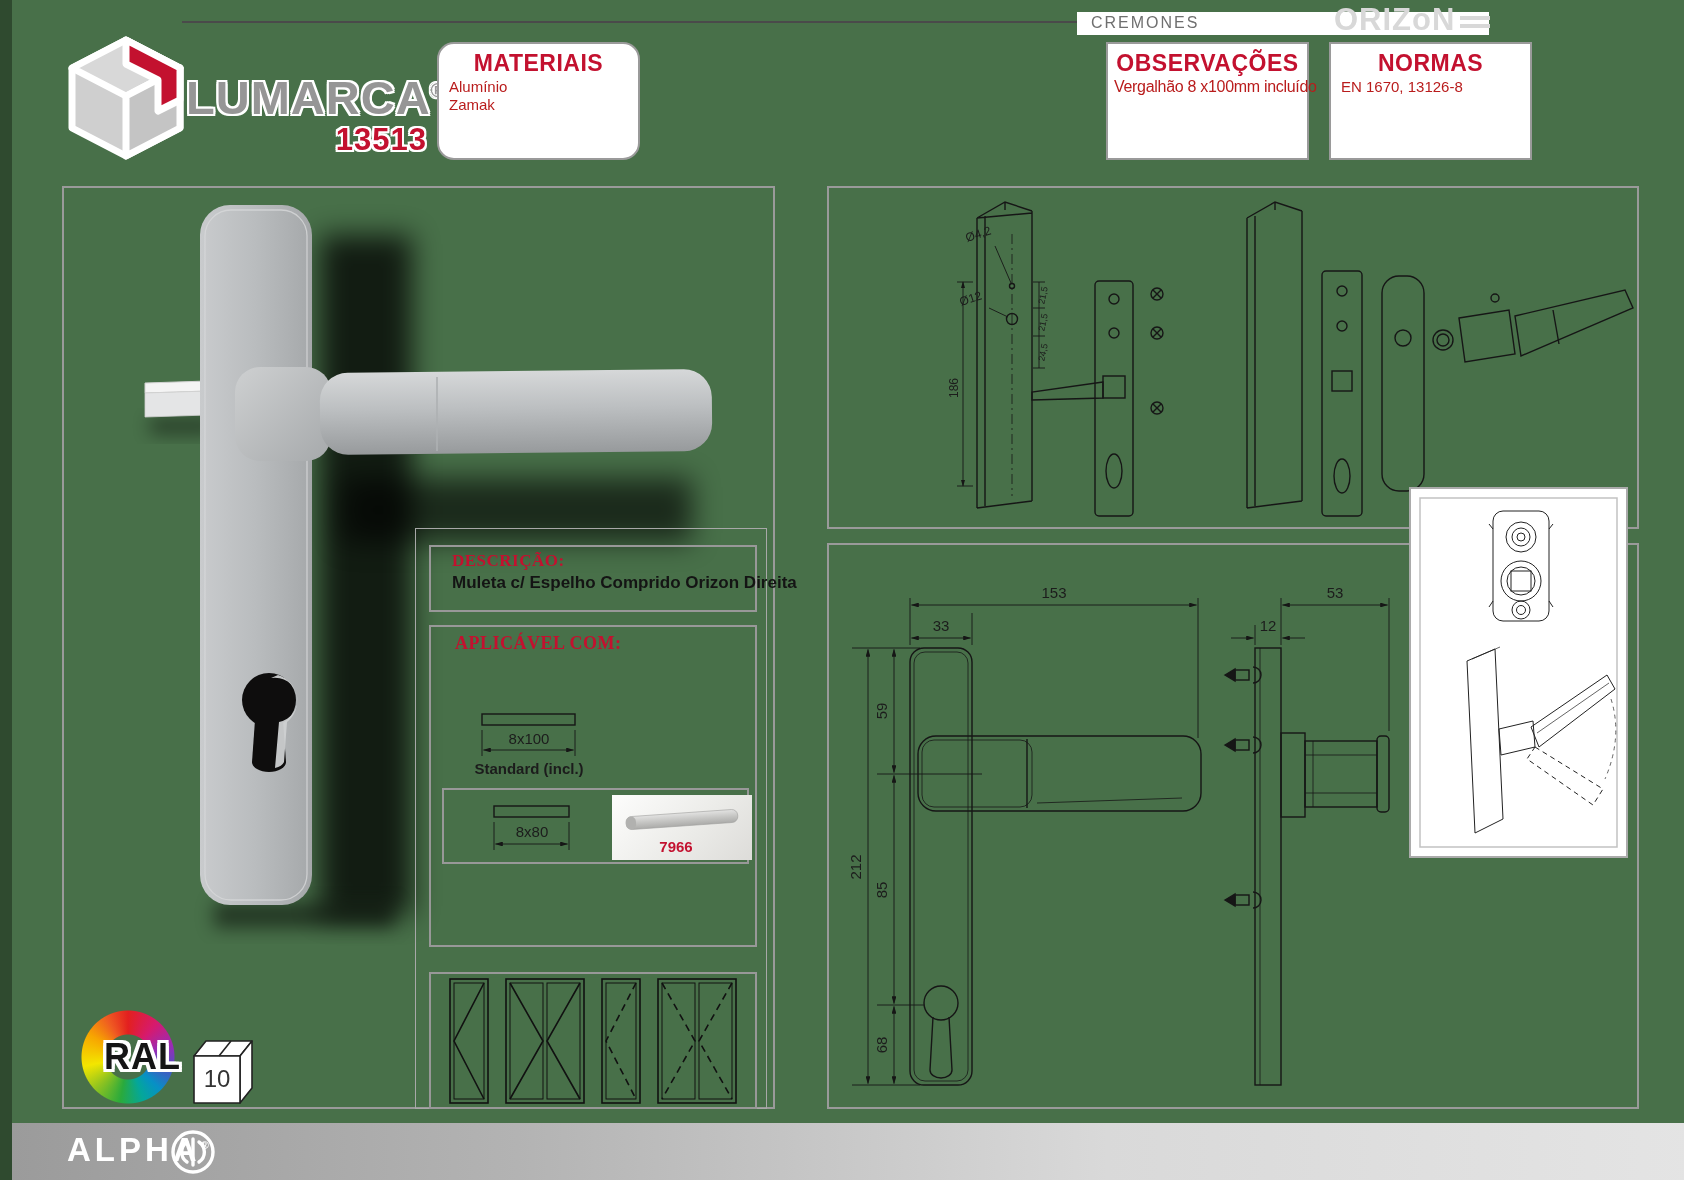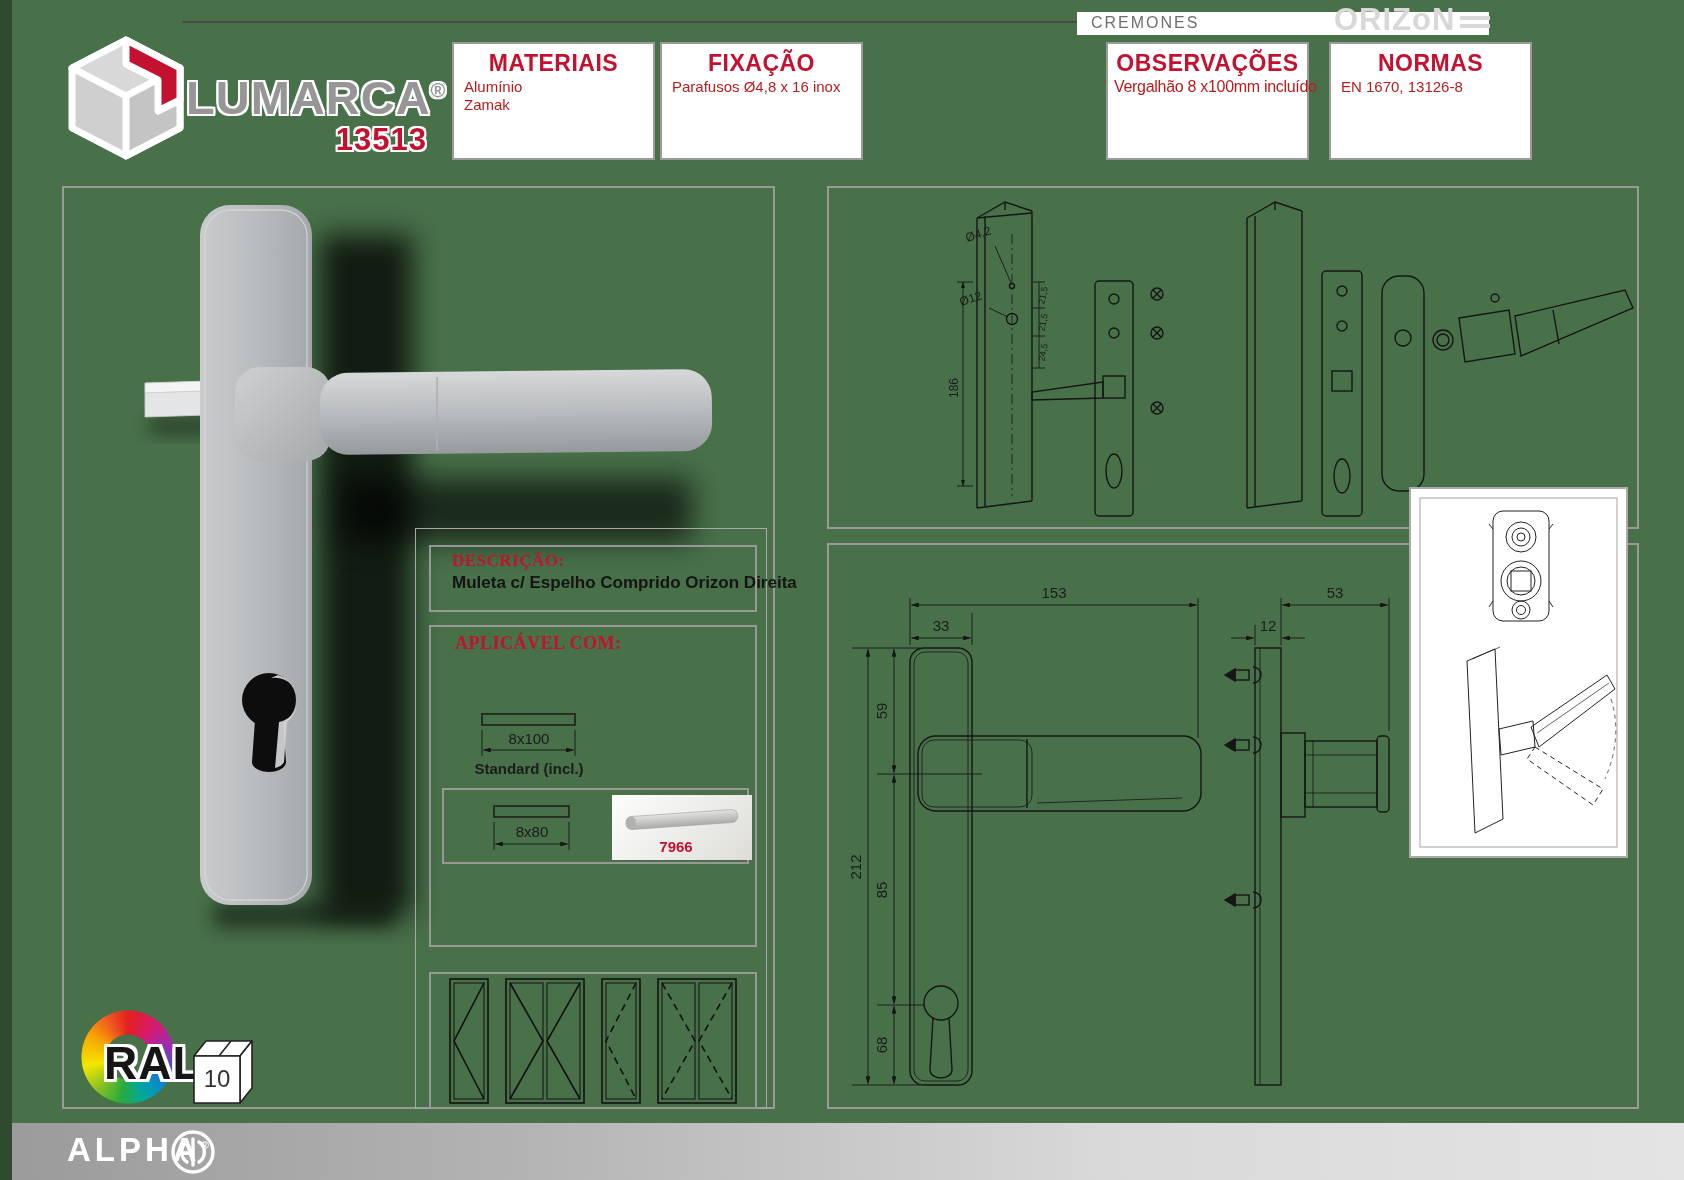--- a/index.html
+++ b/index.html
@@ -34,21 +34,21 @@
      background:linear-gradient(135deg,#fdfdfc,#ecece9 55%,#dddcd9);}
   
   #alphabar{position:absolute;left:0;top:1123px;width:1684px;height:57px;
      background:linear-gradient(90deg,#9b9b9b,#b3b3b3 30%,#d9d9d9 65%,#e4e4e4);}
   #alpha-label{position:absolute;left:55px;top:8px;font-size:33px;font-weight:bold;color:#fff;letter-spacing:4px;}
   #alpha-label sup{font-size:11px;}
   #ralring{position:absolute;left:68px;top:1008px;width:96px;height:98px;border-radius:50%;
      background:conic-gradient(from 0deg,#e3201f 0deg,#d61a6e 40deg,#9a2bb5 75deg,#4b52c0 105deg,#0790c6 135deg,#04a79a 160deg,#2aaa3c 190deg,#8fc320 225deg,#f3e600 258deg,#f7a600 300deg,#ef5a22 332deg,#e3201f 360deg);
      -webkit-mask:radial-gradient(circle,transparent 0 22px,#000 23px 46px,transparent 47px);
      mask:radial-gradient(circle,transparent 0 22px,#000 23px 46px,transparent 47px);}
-  #ral-label{position:absolute;left:92px;top:1036px;font-size:46px;font-weight:bold;color:#151515;letter-spacing:1px;
+  #ral-label{position:absolute;left:92px;top:1036px;font-size:36px;font-weight:bold;color:#151515;letter-spacing:1px;
      text-shadow:-3px -3px 0 #fff,3px -3px 0 #fff,-3px 3px 0 #fff,3px 3px 0 #fff,0 -3px 0 #fff,0 3px 0 #fff,-3px 0 0 #fff,3px 0 0 #fff;}
   
   svg text{font-family:"Liberation Sans",sans-serif;}
   .dimtxt{font-size:15px;fill:#1c1c1c;}
   .dimtxt-s{font-size:9px;fill:#1c1c1c;}
   .draw{stroke:#161616;fill:none;stroke-width:1.4;}
   .thin{stroke:#161616;fill:none;stroke-width:0.9;}
   #inset-panel{position:absolute;left:1397px;top:487px;width:219px;height:371px;background:#fff;border:2px solid #ababab;box-sizing:border-box;}
 </style>
 </head>
@@ -70,28 +70,24 @@
       <polygon points="64,14 118,42 64,70 10,42" fill="#d8d8d8"></polygon>
       <polygon points="64,70 118,42 118,102 64,130" fill="#c4c4c4"></polygon>
       <polygon points="64,14 118,42 118,74 96,85 96,54 64,38" fill="#c3112f"></polygon>
     </g>
   </svg>
   <div id="brandword">
     <span>LUMARCA</span><sup>®</sup>
   </div>
   <div id="brandcode">13513</div>
 
-  <div class="wbox" style="left:440px;">
+  <div class="wbox" style="left:425px;border-radius:17px;">
     <div class="wtitle">MATERIAIS</div>
     <div class="wline">Alumínio</div>
     <div class="wline">Zamak</div>
-  </div>
-  <div class="wbox" style="left:648px;">
-    <div class="wtitle">FIXAÇÃO</div>
-    <div class="wline">Parafusos Ø4,8 x 16 inox</div>
   </div>
   <div class="wbox" style="left:1094px;">
     <div class="wtitle">OBSERVAÇÕES</div>
     <div class="wline" style="font-size:16px;letter-spacing:-0.3px;padding:1px 6px 0 6px;">Vergalhão 8 x100mm incluído</div>
   </div>
   <div class="wbox" style="left:1317px;">
     <div class="wtitle">NORMAS</div>
     <div class="wline">EN 1670, 13126-8</div>
   </div>
 

